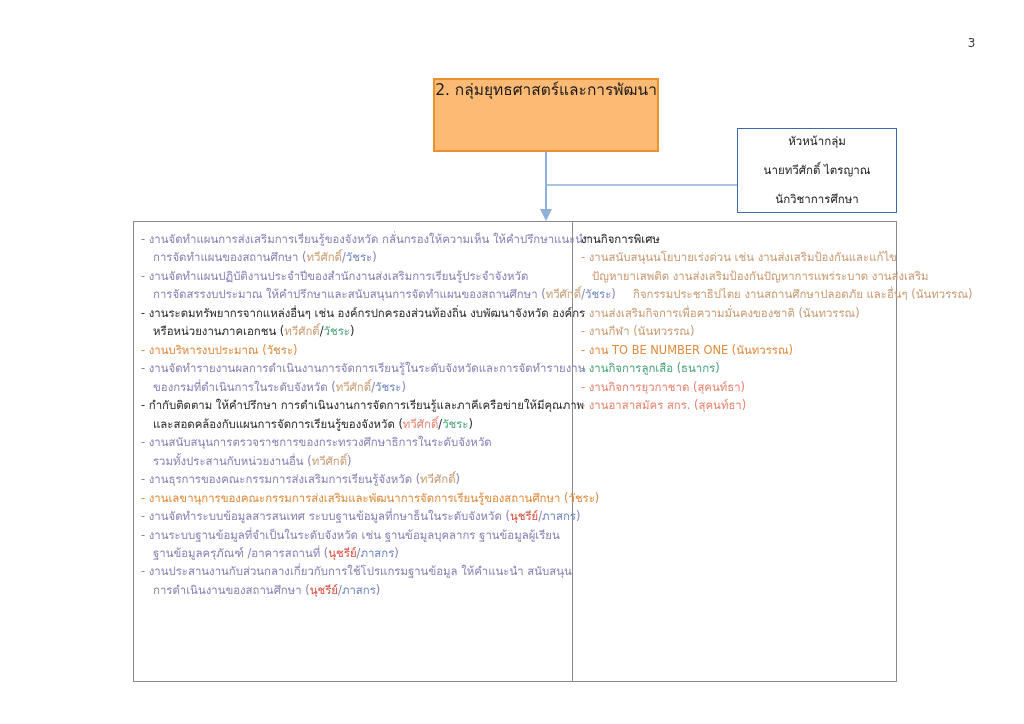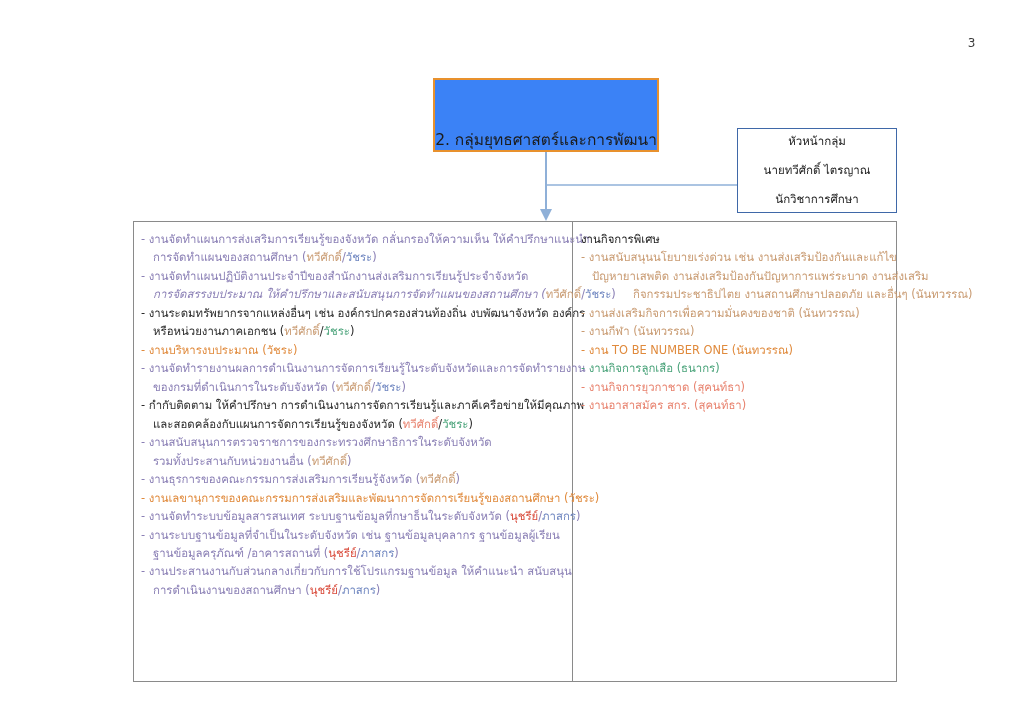--- a/index.html
+++ b/index.html
@@ -29,24 +29,24 @@
   }
 
   
   #title-box {
     position: absolute;
     left: 433px;
     top: 78px;
     width: 226px;
     height: 74px;
     border: 2.5px solid #e8912d;
-    background: #3b82f6;
+    background: #fdba74;
     box-sizing: border-box;
     display: flex;
-    align-items: flex-end;
+    align-items: flex-start;
     justify-content: center;
   }
   #title-box .title-text {
     font-size: 15.5px;
     color: #1b1b1b;
     line-height: 1.3;
     text-align: center;
     white-space: nowrap;
   }
 
@@ -154,21 +154,21 @@
     <div class="hb-line">หัวหน้ากลุ่ม</div>
     <div class="hb-line">นายทวีศักดิ์  ไตรญาณ</div>
     <div class="hb-line">นักวิชาการศึกษา</div>
   </div>
 
   <div id="table">
     <div id="col-left">
         <div class="line"><span style="color: rgb(138, 127, 181);">- งานจัดทำแผนการส่งเสริมการเรียนรู้ของจังหวัด กลั่นกรองให้ความเห็น ให้คำปรึกษาแนะนำ</span></div>
         <div class="line indent"><span style="color: rgb(138, 127, 181);">การจัดทำแผนของสถานศึกษา (</span><span style="color: rgb(201, 155, 114);">ทวีศักดิ์</span><span style="color: rgb(138, 127, 181);">/</span><span style="color: rgb(111, 134, 192);">วัชระ</span><span style="color: rgb(138, 127, 181);">)</span></div>
         <div class="line"><span style="color: rgb(138, 127, 181);">- งานจัดทำแผนปฏิบัติงานประจำปีของสำนักงานส่งเสริมการเรียนรู้ประจำจังหวัด</span></div>
-        <div class="line indent"><span style="color: rgb(138, 127, 181); font-style: italic;">การจัดสรรงบประมาณ ให้คำปรึกษาและสนับสนุนการจัดทำแผนของสถานศึกษา (</span><span style="color: rgb(201, 155, 114);">ทวีศักดิ์</span><span style="color: rgb(138, 127, 181);">/</span><span style="color: rgb(111, 134, 192);">วัชระ</span><span style="color: rgb(138, 127, 181);">)</span></div>
+        <div class="line indent"><span style="color: rgb(138, 127, 181);">การจัดสรรงบประมาณ ให้คำปรึกษาและสนับสนุนการจัดทำแผนของสถานศึกษา (</span><span style="color: rgb(201, 155, 114);">ทวีศักดิ์</span><span style="color: rgb(138, 127, 181);">/</span><span style="color: rgb(111, 134, 192);">วัชระ</span><span style="color: rgb(138, 127, 181);">)</span></div>
         <div class="line"><span style="color: rgb(43, 43, 43);">- งานระดมทรัพยากรจากแหล่งอื่นๆ เช่น องค์กรปกครองส่วนท้องถิ่น งบพัฒนาจังหวัด องค์กร</span></div>
         <div class="line indent"><span style="color: rgb(43, 43, 43);">หรือหน่วยงานภาคเอกชน (</span><span style="color: rgb(201, 155, 114);">ทวีศักดิ์</span><span style="color: rgb(43, 43, 43);">/</span><span style="color: rgb(74, 163, 122);">วัชระ</span><span style="color: rgb(43, 43, 43);">)</span></div>
         <div class="line"><span style="color: rgb(224, 138, 60);">- งานบริหารงบประมาณ (วัชระ)</span></div>
         <div class="line"><span style="color: rgb(138, 127, 181);">- งานจัดทำรายงานผลการดำเนินงานการจัดการเรียนรู้ในระดับจังหวัดและการจัดทำรายงาน</span></div>
         <div class="line indent"><span style="color: rgb(138, 127, 181);">ของกรมที่ดำเนินการในระดับจังหวัด (</span><span style="color: rgb(201, 155, 114);">ทวีศักดิ์</span><span style="color: rgb(138, 127, 181);">/</span><span style="color: rgb(111, 134, 192);">วัชระ</span><span style="color: rgb(138, 127, 181);">)</span></div>
         <div class="line"><span style="color: rgb(43, 43, 43);">- กำกับติดตาม ให้คำปรึกษา การดำเนินงานการจัดการเรียนรู้และภาคีเครือข่ายให้มีคุณภาพ</span></div>
         <div class="line indent"><span style="color: rgb(43, 43, 43);">และสอดคล้องกับแผนการจัดการเรียนรู้ของจังหวัด (</span><span style="color: rgb(232, 131, 111);">ทวีศักดิ์</span><span style="color: rgb(43, 43, 43);">/</span><span style="color: rgb(74, 163, 122);">วัชระ</span><span style="color: rgb(43, 43, 43);">)</span></div>
         <div class="line"><span style="color: rgb(138, 127, 181);">- งานสนับสนุนการตรวจราชการของกระทรวงศึกษาธิการในระดับจังหวัด</span></div>
         <div class="line indent"><span style="color: rgb(138, 127, 181);">รวมทั้งประสานกับหน่วยงานอื่น (</span><span style="color: rgb(201, 155, 114);">ทวีศักดิ์</span><span style="color: rgb(138, 127, 181);">)</span></div>
         <div class="line"><span style="color: rgb(138, 127, 181);">- งานธุรการของคณะกรรมการส่งเสริมการเรียนรู้จังหวัด (</span><span style="color: rgb(201, 155, 114);">ทวีศักดิ์</span><span style="color: rgb(138, 127, 181);">)</span></div>

